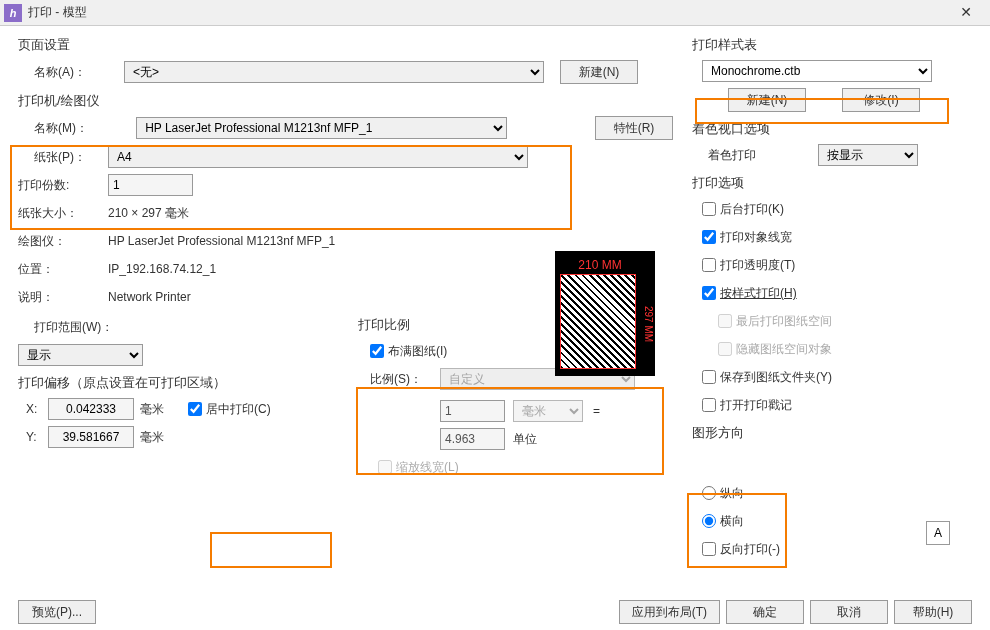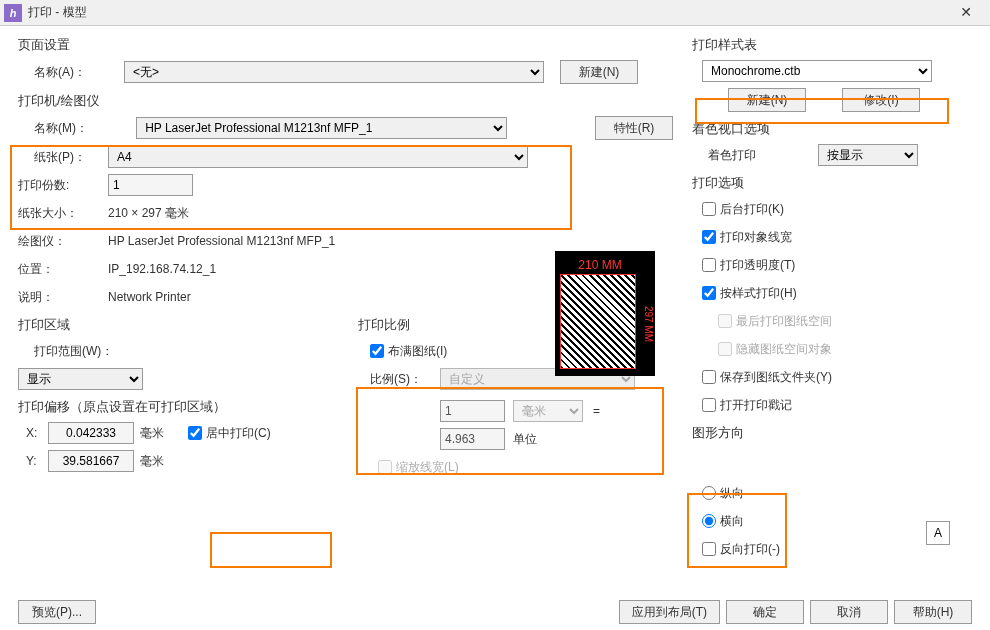--- a/index.html
+++ b/index.html
@@ -94,21 +94,20 @@
       </div>
       <div class="row">
         <span class="lbl">说明：</span>
         <span>Network Printer</span>
       </div>
     </div>
 
     <div style="display:flex; gap:10px;">
       <div style="width:330px;">
         <div class="section">
-          <div class="section-title">打印区域</div>
           <div class="row" style="padding-left:16px;">
             <span>打印范围(W)：</span>
           </div>
           <div class="row">
             <select class="plot-sel" style="width:125px;"><option>显示</option></select>
           </div>
         </div>
 
         <div class="section">
           <div class="section-title">打印偏移（原点设置在可打印区域）</div>
@@ -206,21 +205,21 @@
             <input type="checkbox" checked="" style="">
             <span>打印对象线宽</span>
           </label>
         </div>
       <div class="row" style="padding-left:10px;">
           <label class="chk">
             <input type="checkbox" style="">
             <span>打印透明度(T)</span>
           </label>
         </div>
-      <div class="row" style="padding-left:10px;">
+      <div class="row" style="padding-left:10px;text-decoration:underline;">
           <label class="chk">
             <input type="checkbox" checked="" style="">
             <span>按样式打印(H)</span>
           </label>
         </div>
       <div class="row" style="padding-left:26px;">
           <label class="chk dis">
             <input type="checkbox" disabled="" style="">
             <span>最后打印图纸空间</span>
           </label>

